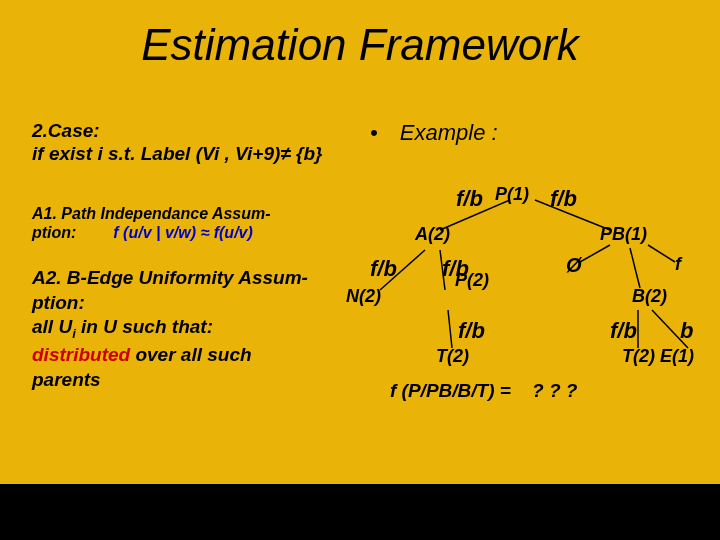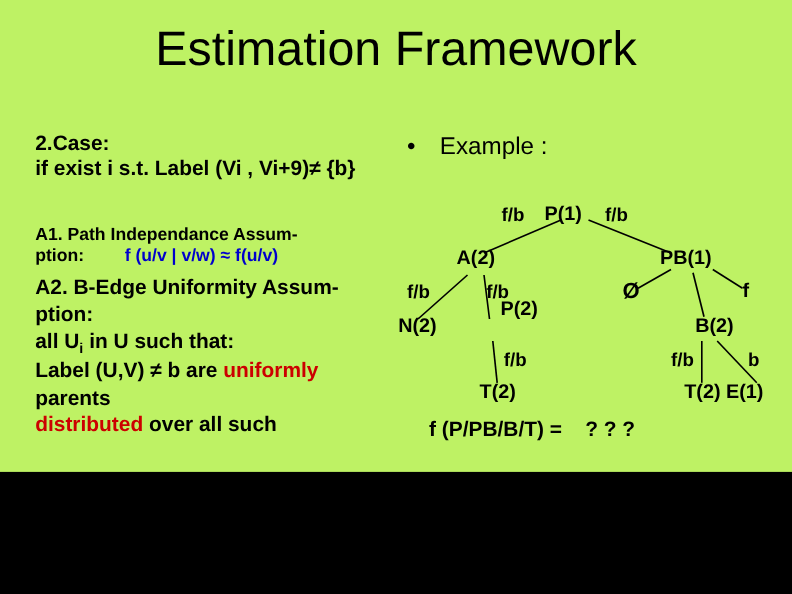--- a/index.html
+++ b/index.html
@@ -7,22 +7,23 @@
     padding: 0;
     width: 720px;
     height: 540px;
     background: #000;
     font-family: Arial, Helvetica, sans-serif;
     overflow: hidden;
   }
   .slide {
     position: relative;
     width: 720px;
-    height: 429px;
-    background: #bef264;
+    height: 484px;
+    background: #eab308;
+    font-style: italic;
   }
   .title {
     position: absolute;
     top: 20px;
     left: 0;
     width: 100%;
     text-align: center;
     font-size: 44px;
     color: #000;
   }
@@ -39,21 +40,21 @@
     line-height: 1.2;
   }
   .a1-block {
     margin-top: 38px;
     font-size: 16px;
     font-weight: bold;
     color: #000;
     line-height: 1.2;
   }
   .a2-block {
-    margin-top: 8px;
+    margin-top: 24px;
     font-size: 19px;
     font-weight: bold;
     color: #000;
     line-height: 1.3;
   }
   .blue { color: #0000cc; font-weight: bold; }
   .red { color: #cc0000; font-weight: bold; }
   .sub { font-size: 13px; vertical-align: sub; }
 
   .example-header {
@@ -73,21 +74,21 @@
     position: absolute;
     top: 180px;
     left: 340px;
     width: 370px;
     height: 340px;
     font-size: 18px;
     font-weight: bold;
     color: #000;
   }
   .node { position: absolute; white-space: nowrap; }
-  .edge-label { position: absolute; font-size: 17px; font-weight: bold; }
+  .edge-label { position: absolute; font-size: 22px; font-weight: bold; }
   svg.edges {
     position: absolute;
     top: 0; left: 0;
     width: 370px;
     height: 340px;
     overflow: visible;
   }
   .bottom-formula {
     position: absolute;
     font-size: 19px;
@@ -117,26 +118,23 @@
       </div>
     </div>
 
     <div class="a2-block">
       <div>A2. B-Edge Uniformity Assum-</div>
       <div>ption:</div>
       <div>
         <span>all U</span><span class="sub">i</span><span> in U such that:</span>
       </div>
       <div>
-        <span>Label (U,V) ≠ b  are </span><span class="red">uniformly</span>
+        <span class="red">distributed</span><span>  over all  such</span>
       </div>
       <div>parents</div>
-      <div>
-        <span class="red">distributed</span><span>  over all  such</span>
-      </div>
     </div>
 
   </div>
 
   <div class="example-header">
     <span class="bullet">•</span>
     <span>Example :</span>
   </div>
 
   <div class="tree">
@@ -154,21 +152,21 @@
 
       <line x1="108" y1="130" x2="112" y2="168" stroke="#000" stroke-width="1.5"></line>
 
       <line x1="298" y1="130" x2="298" y2="168" stroke="#000" stroke-width="1.5"></line>
       <line x1="312" y1="130" x2="348" y2="168" stroke="#000" stroke-width="1.5"></line>
     </svg>
 
     <div class="node" style="top:4px; left:155px;">P(1)</div>
     <div class="node" style="top:44px; left:75px;text-align:center;">A(2)</div>
     <div class="node" style="top:44px; left:260px;">PB(1)</div>
-    <div class="node" style="top:106px; left:22px;">N(2)</div>
+    <div class="node" style="top:106px; left:6px;">N(2)</div>
     <div class="node" style="top:90px; left:90px;margin-left:25px;">P(2)</div>
     <div class="node" style="top:74px; left:226px; font-size:20px;">Ø</div>
     <div class="node" style="top:106px; left:292px;">B(2)</div>
     <div class="node" style="top:74px; left:335px;">f</div>
     <div class="node" style="top:166px; left:96px;">T(2)</div>
     <div class="node" style="top:166px; left:282px;">T(2)</div>
     <div class="node" style="top:166px; left:320px;">E(1)</div>
 
     <div class="edge-label" style="top:6px; left:116px;">f/b</div>
     <div class="edge-label" style="top:6px; left:210px;">f/b</div>

